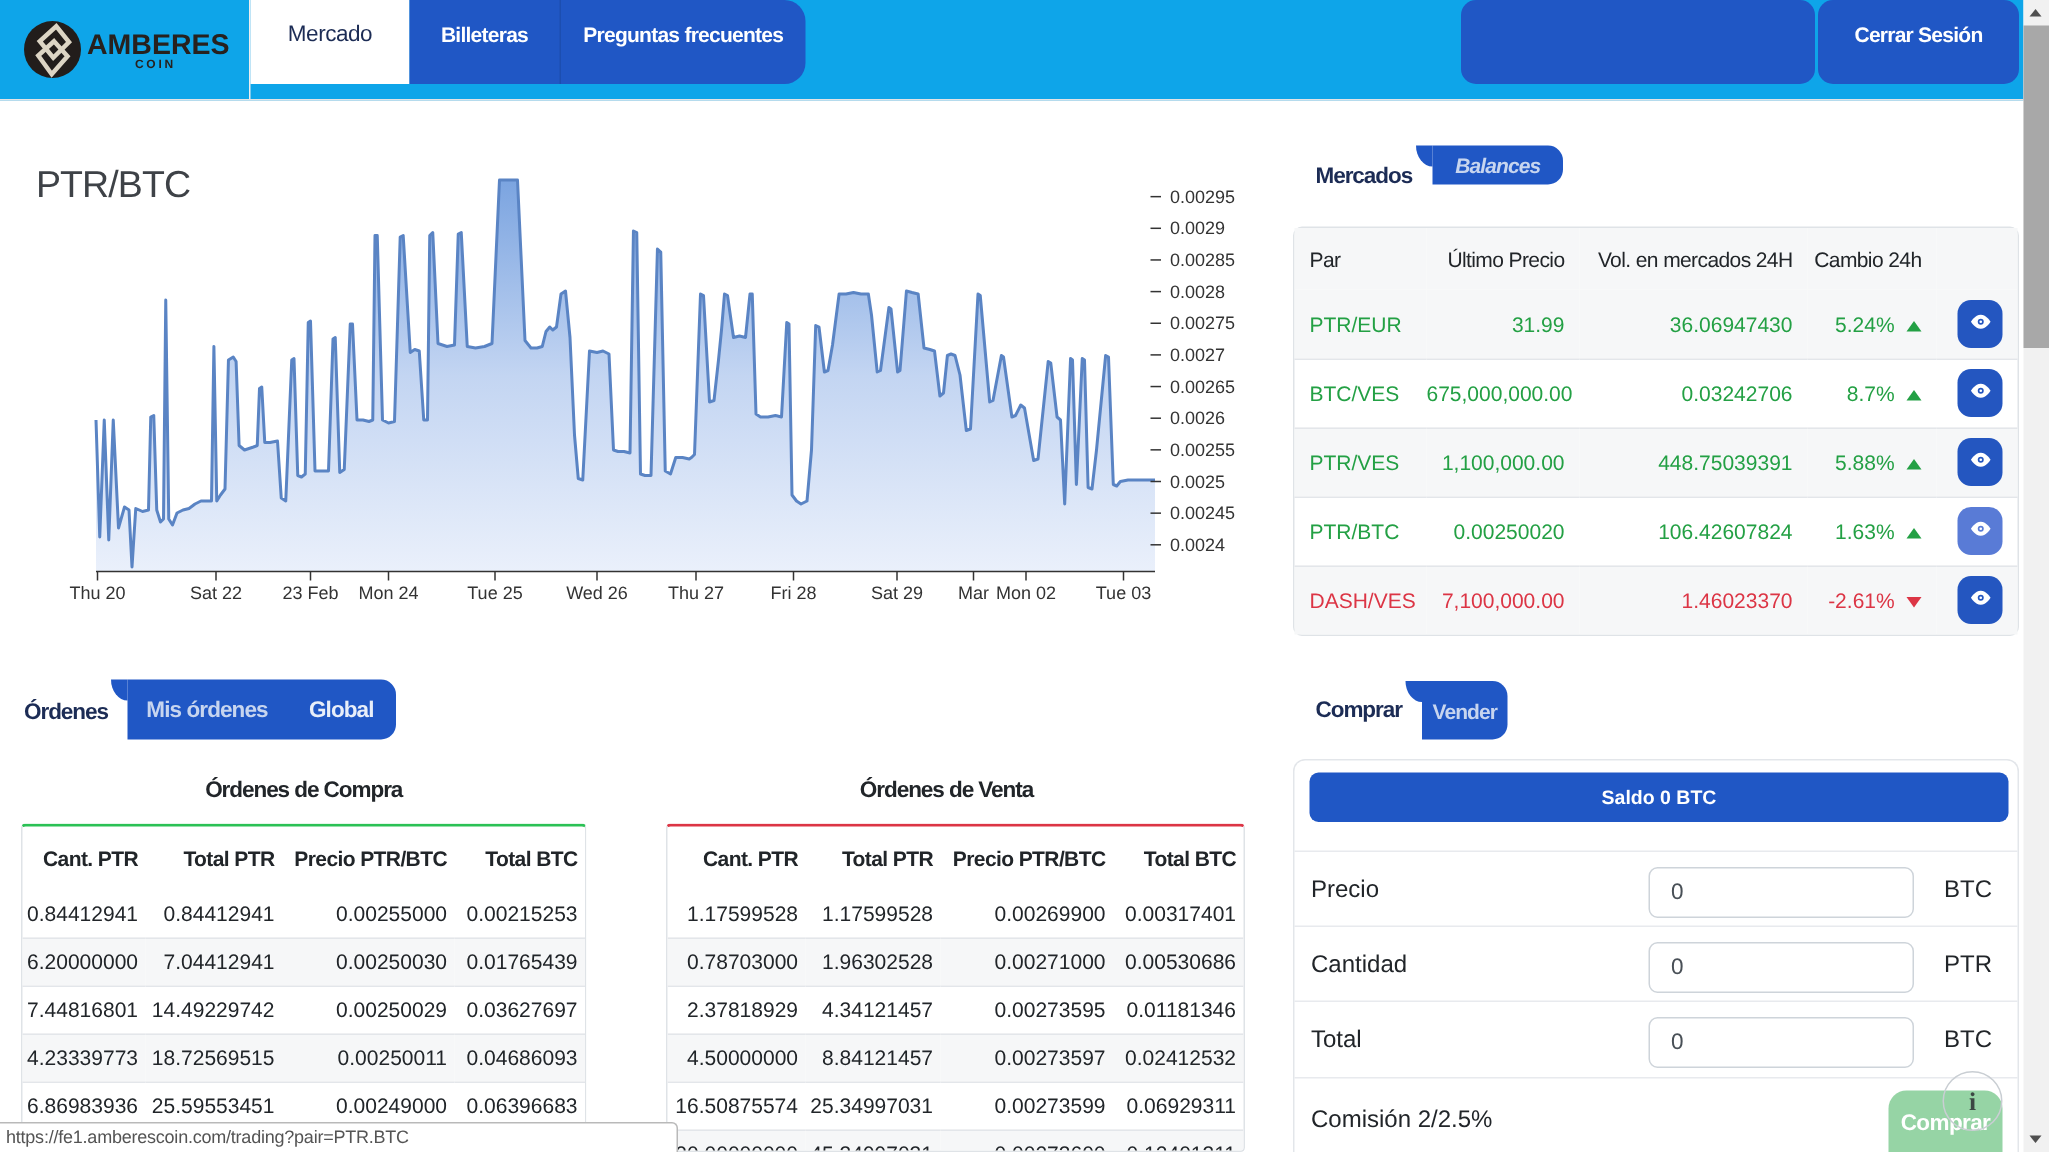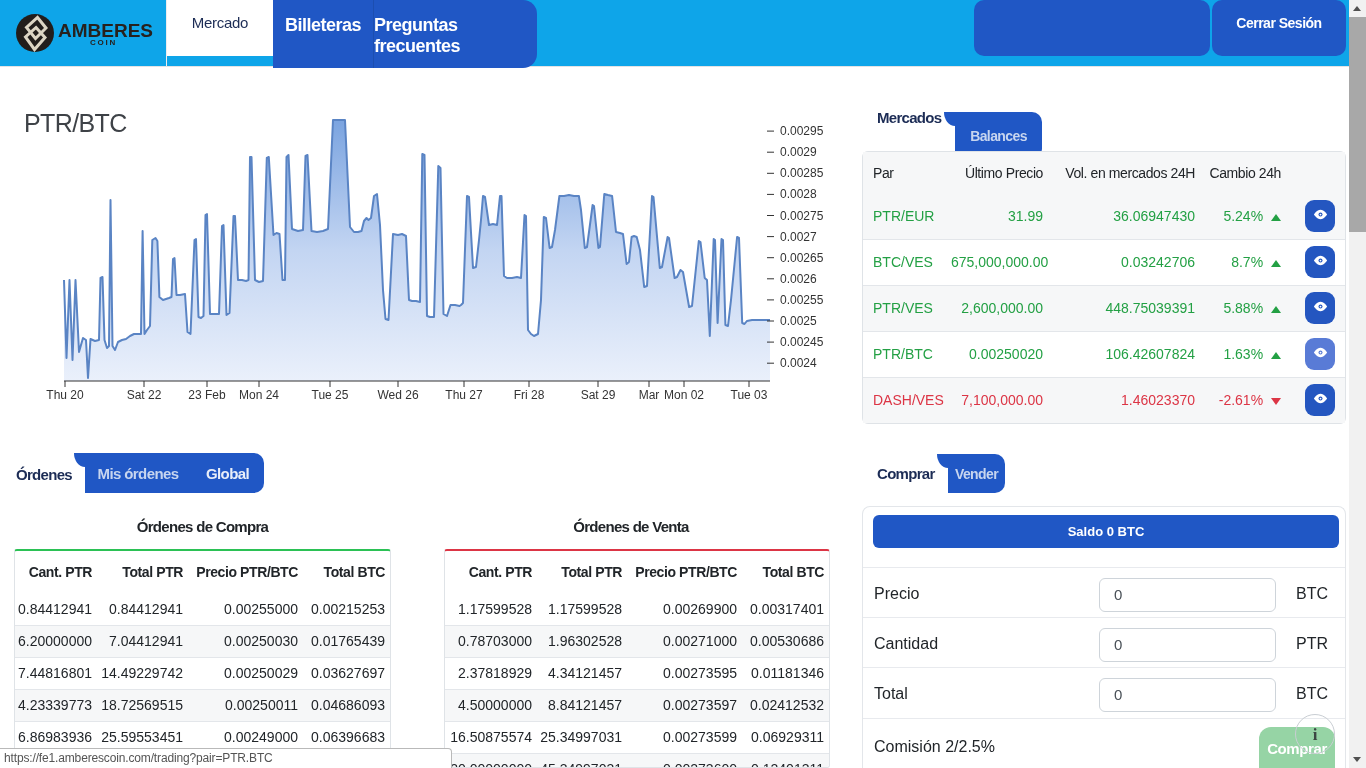--- a/index.html
+++ b/index.html
@@ -10,23 +10,23 @@
   border-bottom:1px solid #e3e3e5; }
 #logo-circle { position:absolute; left:16px; top:14px; width:38px; height:38px; }
 #logo-amberes { position:absolute; left:58px; top:20px; font-size:19px; font-weight:bold;
   color:#27211e; letter-spacing:0px; }
 #logo-coin { position:absolute; left:90px; top:38px; font-size:8px; font-weight:bold;
   color:#27211e; letter-spacing:1.8px; }
 #nav-sep { position:absolute; left:166px; top:0; width:1px; height:66px; background:#ededef; }
 .navtab-white { position:absolute; left:167px; top:0; width:106px; height:56px;
   background:#fff; color:#1c2c55; font-size:15px; letter-spacing:-0.3px;
   display:flex; align-items:flex-start; justify-content:center; padding-top:14px; }
-#navblue { position:absolute; left:273px; top:0; width:264px; height:68px;
+#navblue { position:absolute; left:273px; top:0; width:264px; height:56px;
   background:#2057c5; border-radius:0 14px 14px 0; color:#fff; font-weight:bold;
-  font-size:18px; letter-spacing:-0.5px; display:flex; }
+  font-size:14px; letter-spacing:-0.5px; display:flex; }
 #navblue .t1 { width:100px; display:flex; align-items:flex-start; justify-content:center; padding-top:15px; }
 #navblue .t2 { flex:1; display:flex; align-items:flex-start; justify-content:center; padding-top:15px;
   border-left:1px solid rgba(0,0,0,0.10); }
 #bluebox1 { position:absolute; left:974px; top:0; width:236px; height:56px;
   background:#2057c5; border-radius:10px; }
 #bluebox2 { position:absolute; left:1212px; top:0; width:134px; height:56px;
   background:#2057c5; border-radius:10px; color:#fff; font-weight:bold; font-size:14px; letter-spacing:-0.5px;
   display:flex; align-items:flex-start; justify-content:center; padding-top:15px; }
 
 #chart-title { position:absolute; left:24px; top:109px; font-size:25px; letter-spacing:-0.6px; color:#3e4247; }
@@ -184,21 +184,21 @@
 <text x="780" y="203.9" font-size="12" fill="#333" font-family="Liberation Sans, sans-serif">0.00255</text>
 <line x1="767" y1="221" x2="774" y2="221" stroke="#333" stroke-width="1"></line>
 <text x="780" y="225" font-size="12" fill="#333" font-family="Liberation Sans, sans-serif">0.0025</text>
 <line x1="767" y1="242.1" x2="774" y2="242.1" stroke="#333" stroke-width="1"></line>
 <text x="780" y="246.1" font-size="12" fill="#333" font-family="Liberation Sans, sans-serif">0.00245</text>
 <line x1="767" y1="263.2" x2="774" y2="263.2" stroke="#333" stroke-width="1"></line>
 <text x="780" y="267.2" font-size="12" fill="#333" font-family="Liberation Sans, sans-serif">0.0024</text>
 </svg>
 
 <div class="tabrow-label" style="left:877px;top:109px;">Mercados</div>
-<div class="bluetab" style="left:955px;top:112px;width:87px;height:47px;">Balances</div>
+<div class="bluetab" style="left:955px;top:97px;width:87px;height:26px;font-style:italic;">Balances</div>
 <div id="mtab-wrap">
 <table id="mtable">
  <colgroup>
         <col style="width:88px">
         <col style="width:102px">
         <col style="width:152px">
         <col style="width:86px">
         <col style="width:54px">
       </colgroup>
  <thead>
@@ -228,21 +228,21 @@
           <td class="green">0.03242706</td>
           <td class="green">8.7% <span class="up-ar"></span></td>
           <td><span class="eyebtn"><svg width="15" height="11" viewBox="0 0 24 17">
                 <path d="M12 1 C6 1 1.5 8.5 1.5 8.5 C1.5 8.5 6 16 12 16 C18 16 22.5 8.5 22.5 8.5 C22.5 8.5 18 1 12 1 Z" fill="#fff"></path>
                 <circle cx="12" cy="8.5" r="3.2" fill="#2456c0"></circle>
                 <circle cx="12" cy="8.5" r="1.4" fill="#fff"></circle>
               </svg></span></td>
         </tr>
   <tr>
           <td class="green">PTR/VES</td>
-          <td class="green">2,600,000.00</td>
+          <td class="green">1,100,000.00</td>
           <td class="green">448.75039391</td>
           <td class="green">5.88% <span class="up-ar"></span></td>
           <td><span class="eyebtn"><svg width="15" height="11" viewBox="0 0 24 17">
                 <path d="M12 1 C6 1 1.5 8.5 1.5 8.5 C1.5 8.5 6 16 12 16 C18 16 22.5 8.5 22.5 8.5 C22.5 8.5 18 1 12 1 Z" fill="#fff"></path>
                 <circle cx="12" cy="8.5" r="3.2" fill="#2456c0"></circle>
                 <circle cx="12" cy="8.5" r="1.4" fill="#fff"></circle>
               </svg></span></td>
         </tr>
   <tr>
           <td class="green">PTR/BTC</td>

